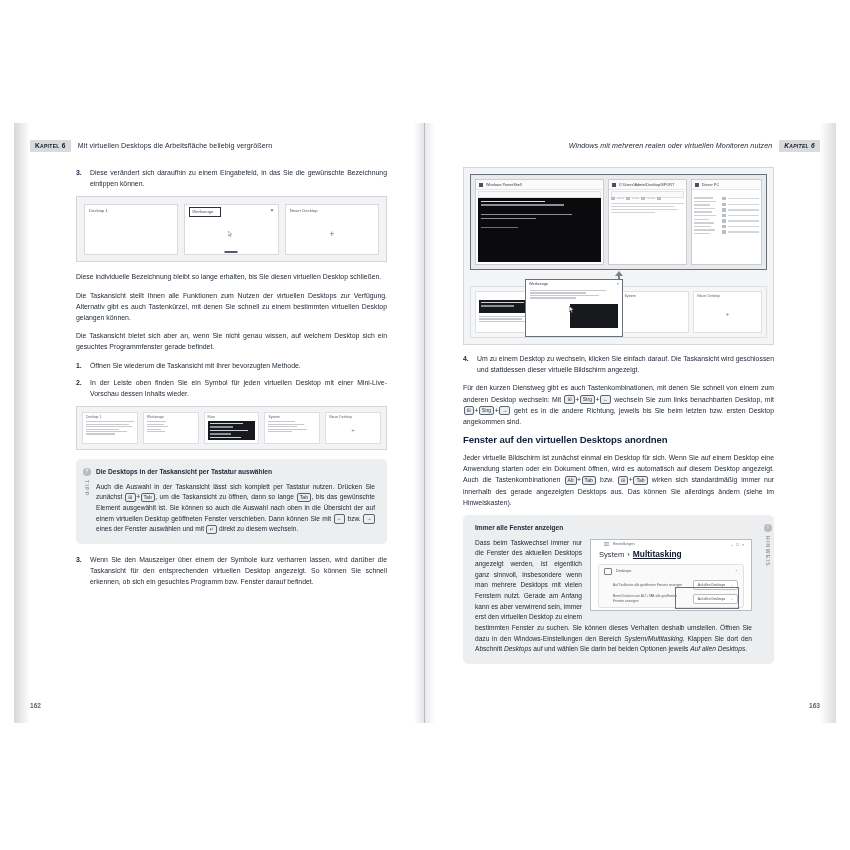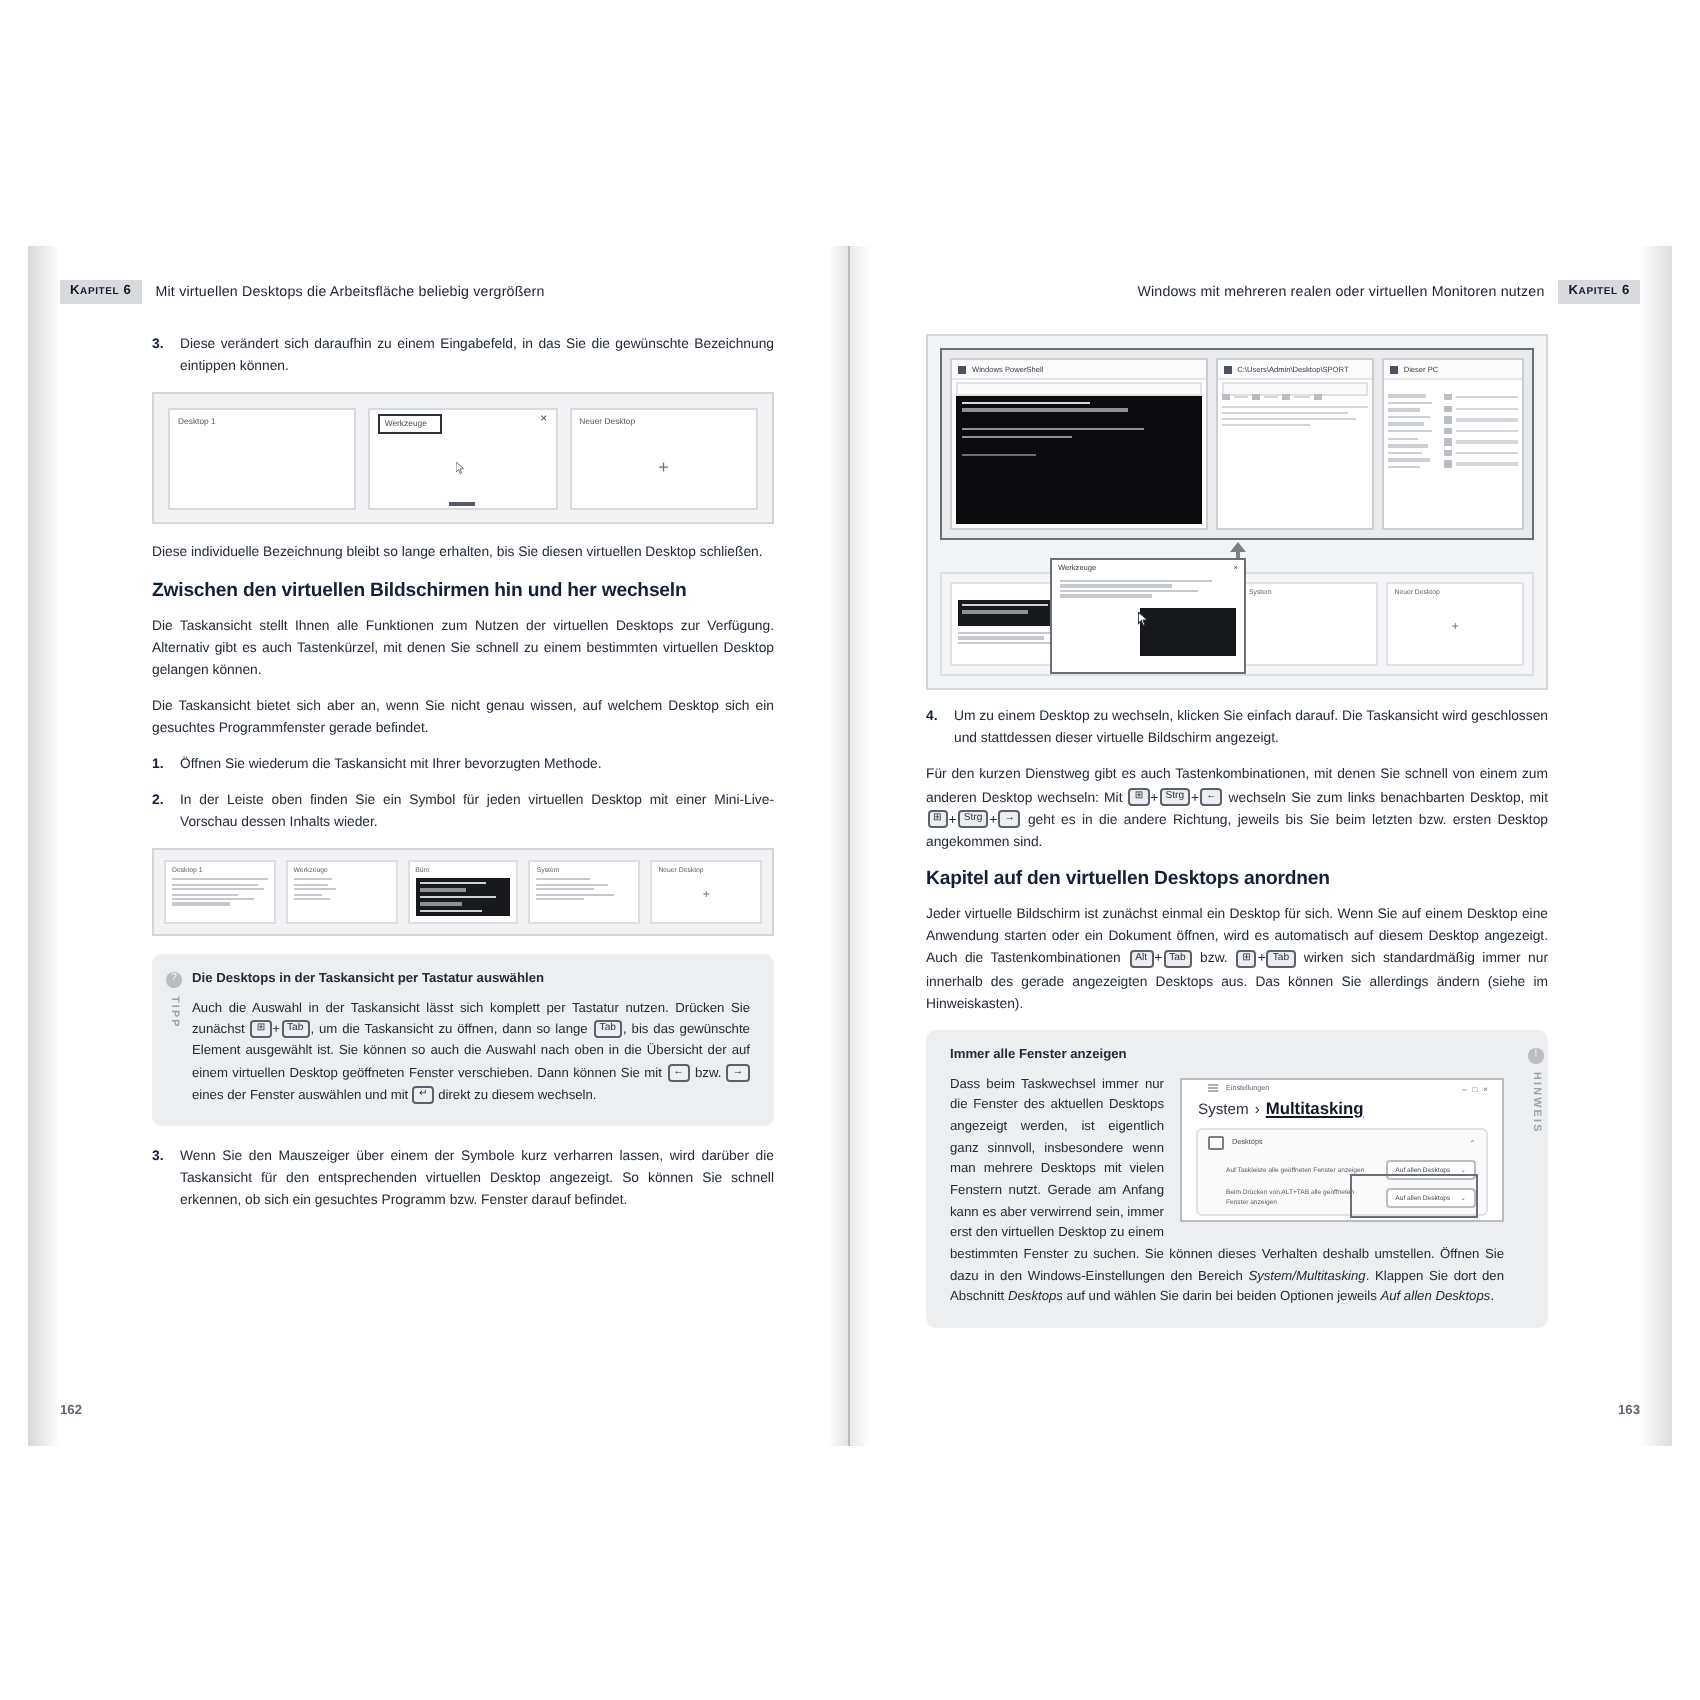--- a/index.html
+++ b/index.html
@@ -50,21 +50,21 @@
     pointer-events:none;
   }
 
   
   .runhead{
     position:absolute;top:16px;height:13px;
     display:flex;align-items:center;gap:7px;
     font-size:6.6px;letter-spacing:.1px;
   }
   .runhead.l{left:16px;}
-  .runhead.r{right:16px;flex-direction:row;}
+  .runhead.r{right:16px;flex-direction:row;font-style:italic;}
   .kapitel-tag{
     background:#d9dade;color:#11182a;
     font-variant:small-caps;
     font-weight:bold;
     font-size:6.6px;
     padding:2.5px 5px 2.5px 5px;
     letter-spacing:.3px;
     white-space:nowrap;
   }
   .runhead-title{
@@ -341,21 +341,20 @@
             </div>
             <div class="tv-card">
               <span class="tv-lab">Neuer Desktop</span>
               <span class="tv-plus">+</span>
             </div>
           </div>
         </div>
 
         <p class="body">Diese individuelle Bezeichnung bleibt so lange erhalten, bis Sie diesen virtuellen Desktop schließen.</p>
 
-        <h2 class="head">Zwischen den virtuellen Bildschirmen hin und her wechseln</h2>
 
         <p class="body">Die Taskansicht stellt Ihnen alle Funktionen zum Nutzen der virtuellen Desktops zur Verfügung. Alternativ gibt es auch Tastenkürzel, mit denen Sie schnell zu einem bestimmten virtuellen Desktop gelangen können.</p>
         <p class="body">Die Taskansicht bietet sich aber an, wenn Sie nicht genau wissen, auf welchem Desktop sich ein gesuchtes Programmfenster gerade befindet.</p>
 
         <ol class="steps">
           <li>
             <span class="num">1.</span>
             <span>Öffnen Sie wiederum die Taskansicht mit Ihrer bevorzugten Methode.</span>
           </li>
           <li>
@@ -593,21 +592,21 @@
 
         <ol class="steps" style="margin-top:8px">
           <li>
             <span class="num">4.</span>
             <span>Um zu einem Desktop zu wechseln, klicken Sie einfach darauf. Die Taskansicht wird geschlossen und stattdessen dieser virtuelle Bildschirm angezeigt.</span>
           </li>
         </ol>
 
         <p class="body"><span>Für den kurzen Dienstweg gibt es auch Tastenkombinationen, mit denen Sie schnell von einem zum anderen Desktop wechseln: Mit </span><span class="kbd">⊞</span><span>+</span><span class="kbd">Strg</span><span>+</span><span class="kbd">←</span><span> wechseln Sie zum links benachbarten Desktop, mit </span><span class="kbd">⊞</span><span>+</span><span class="kbd">Strg</span><span>+</span><span class="kbd">→</span><span> geht es in die andere Richtung, jeweils bis Sie beim letzten bzw. ersten Desktop angekommen sind.</span></p>
 
-        <h2 class="head">Kapitel auf den virtuellen Desktops anordnen</h2>
+        <h2 class="head">Fenster auf den virtuellen Desktops anordnen</h2>
 
         <p class="body"><span>Jeder virtuelle Bildschirm ist zunächst einmal ein Desktop für sich. Wenn Sie auf einem Desktop eine Anwendung starten oder ein Dokument öffnen, wird es automatisch auf diesem Desktop angezeigt. Auch die Tastenkombinationen </span><span class="kbd">Alt</span><span>+</span><span class="kbd">Tab</span><span> bzw. </span><span class="kbd">⊞</span><span>+</span><span class="kbd">Tab</span><span> wirken sich standardmäßig immer nur innerhalb des gerade angezeigten Desktops aus. Das können Sie allerdings ändern (siehe im Hinweiskasten).</span></p>
 
         <div class="box" style="padding:8px 22px 9px 12px;">
           <div class="side-tab r">
             <span class="tab-ico">!</span>
             <span class="tab-word">HINWEIS</span>
           </div>
           <p class="box-title">Immer alle Fenster anzeigen</p>
 

